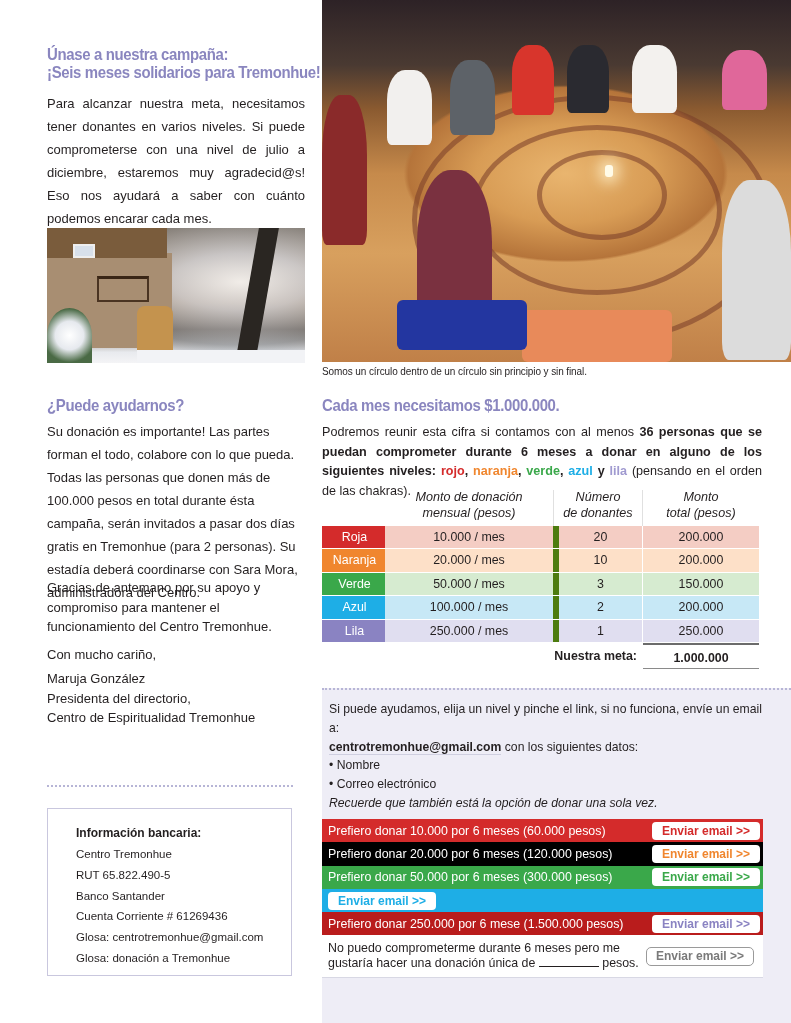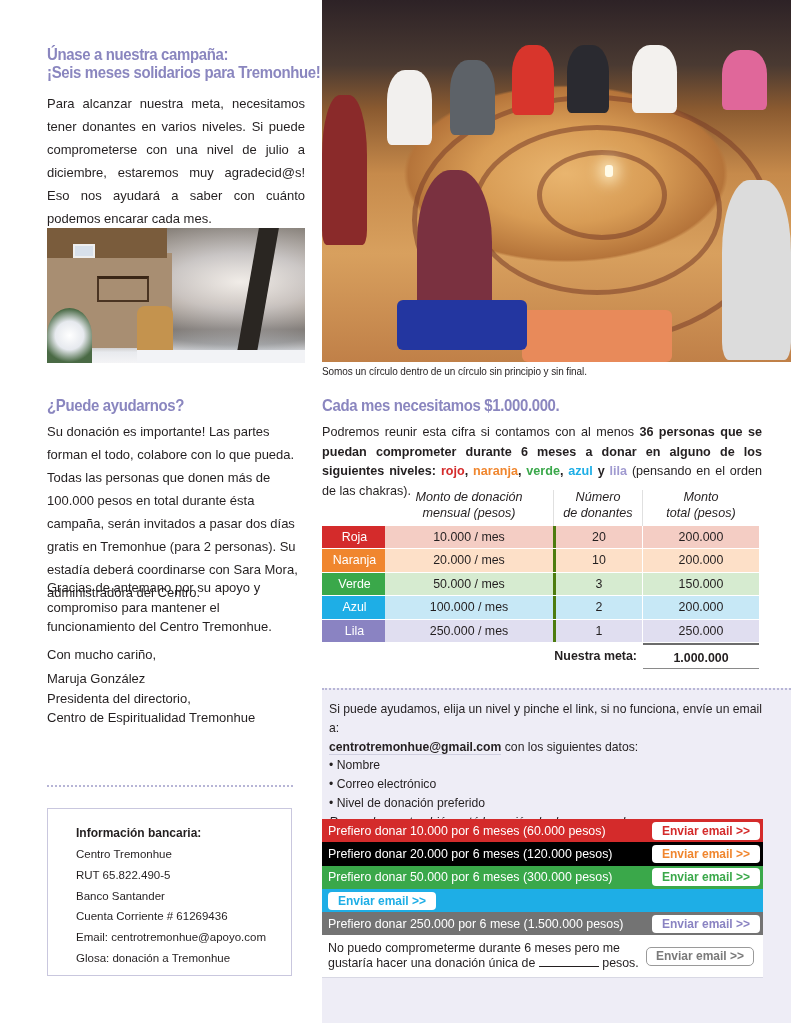--- a/index.html
+++ b/index.html
@@ -62,21 +62,21 @@
   #level-table { position: absolute; left: 322px; top: 490px; width: 437px; }
   #level-table .thead { display: flex; height: 36px; }
   #level-table .thead .cell { font-size: 12.6px; line-height: 15.5px; text-align: center; color: #231f20; font-style: italic; }
   #level-table .c0 { width: 63px; }
   #level-table .c1 { width: 168px; }
   #level-table .c2 { width: 90px; border-left: 1px solid #e0e0e0; border-right: 1px solid #e0e0e0; }
   #level-table .c3 { width: 116px; }
   #level-table .row { display: flex; height: 23.4px; border-bottom: 1px solid #ffffff; }
   #level-table .row .cell { font-size: 12.4px; line-height: 23px; text-align: center; }
   #level-table .row .label { text-align: center; padding-left: 2px; color: #ffffff; }
-  #level-table .row .c2 { border-left: 3px solid #4d7c0f; border-right: 1px solid #ffffff; }
+  #level-table .row .c2 { border-left: 6px solid #4d7c0f; border-right: 1px solid #ffffff; }
   #level-table .total { display: flex; height: 26px; margin-top: 0; }
   #level-table .total .lbl { width: 321px; text-align: right; padding-right: 6px; font-weight: bold; font-size: 12.4px; line-height: 26px; }
   #level-table .total .val { width: 116px; text-align: center; font-weight: bold; font-size: 12.4px; line-height: 26px; border-top: 2px solid #6b6b6b; border-bottom: 1px solid #8a8a8a; }
 
   
   #donate-panel { position: absolute; left: 322px; top: 688px; width: 469px; height: 335px; background: #eeedf6; }
   #right-dots { left: 322px; top: 688px; width: 469px; }
   #panel-text { position: absolute; left: 329px; top: 700px; width: 440px; font-size: 12.2px; line-height: 18.8px; }
   #panel-text .email { font-weight: bold; border-bottom: 1px solid #cfcfe0; }
   #panel-text .italic { font-style: italic; }
@@ -119,21 +119,21 @@
 </div>
 
 <div id="left-dots" class="dotted"></div>
 
 <div id="bank-box">
   <div class="title">Información bancaria:</div>
   <div class="line">Centro Tremonhue</div>
   <div class="line">RUT 65.822.490-5</div>
   <div class="line">Banco Santander</div>
   <div class="line">Cuenta Corriente # 61269436</div>
-  <div class="line">Email: centrotremonhue@apoyo.com</div>
+  <div class="line">Glosa: centrotremonhue@gmail.com</div>
   <div class="line">Glosa:  donación a Tremonhue</div>
 </div>
 
 <div id="circle-photo">
   <div class="ring" style="left:90px;top:95px;width:360px;height:250px;"></div>
   <div class="ring" style="left:150px;top:125px;width:250px;height:170px;"></div>
   <div class="ring" style="left:215px;top:150px;width:130px;height:90px;"></div>
   <div class="candle"></div>
   <div class="person" style="left:65px;top:70px;width:45px;height:75px;background:#f2f0ee;"></div>
   <div class="person" style="left:128px;top:60px;width:45px;height:75px;background:#5d6268;"></div>
@@ -205,41 +205,40 @@
 </div>
 
 <div id="donate-panel"></div>
 <div id="right-dots" class="dotted"></div>
 
 <div id="panel-text">
   <div>Si puede ayudamos, elija un nivel y pinche el link, si no funciona, envíe un email a:</div>
   <div><a class="email">centrotremonhue@gmail.com</a><span> con los siguientes datos:</span></div>
   <div>• Nombre</div>
   <div>• Correo electrónico</div>
-  <div>• Nivel de donación preferido</div>
   <div class="italic">Recuerde que también está la opción de donar una sola vez.</div>
 </div>
 
 <div id="cta-list">
   <div class="cta" style="background:#d42b2b;">
     <span>Prefiero  donar 10.000 por 6 meses (60.000 pesos)</span>
     <span class="btn" style="color:#d42b2b;">Enviar email &gt;&gt;</span>
   </div>
   <div class="cta" style="background:#000000;">
     <span>Prefiero  donar 20.000 por 6 meses (120.000 pesos)</span>
     <span class="btn" style="color:#f0862e;">Enviar email &gt;&gt;</span>
   </div>
   <div class="cta" style="background:#3aa84a;">
     <span>Prefiero  donar 50.000 por 6 meses (300.000 pesos)</span>
     <span class="btn" style="color:#3aa84a;">Enviar email &gt;&gt;</span>
   </div>
   <div class="cta" style="background:#1eaee6;">
     <span class="btn" style="color:#1eaee6;">Enviar email &gt;&gt;</span>
   </div>
-  <div class="cta" style="background:#737373;">
+  <div class="cta" style="background:#b91c1c;">
     <span>Prefiero  donar 250.000 por 6 mese (1.500.000 pesos)</span>
     <span class="btn" style="color:#8a83c2;">Enviar email &gt;&gt;</span>
   </div>
   <div class="cta-once">
     <div>
       <div>No puedo comprometerme durante 6 meses pero me</div>
       <div><span>gustaría hacer una donación única de </span><span class="blank"></span><span> pesos.</span></div>
     </div>
     <span class="btn">Enviar email &gt;&gt;</span>
   </div>

